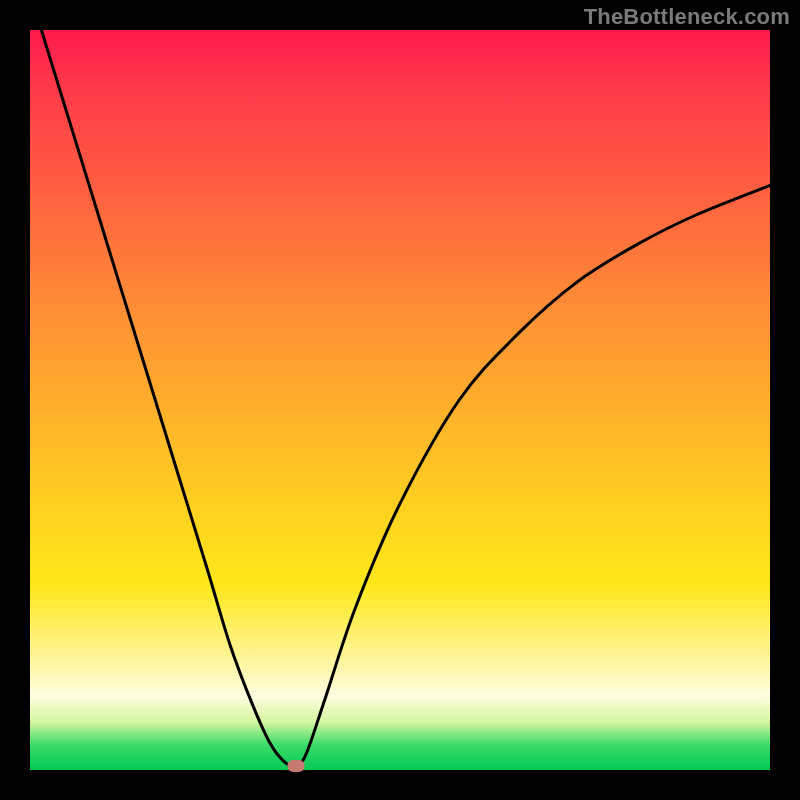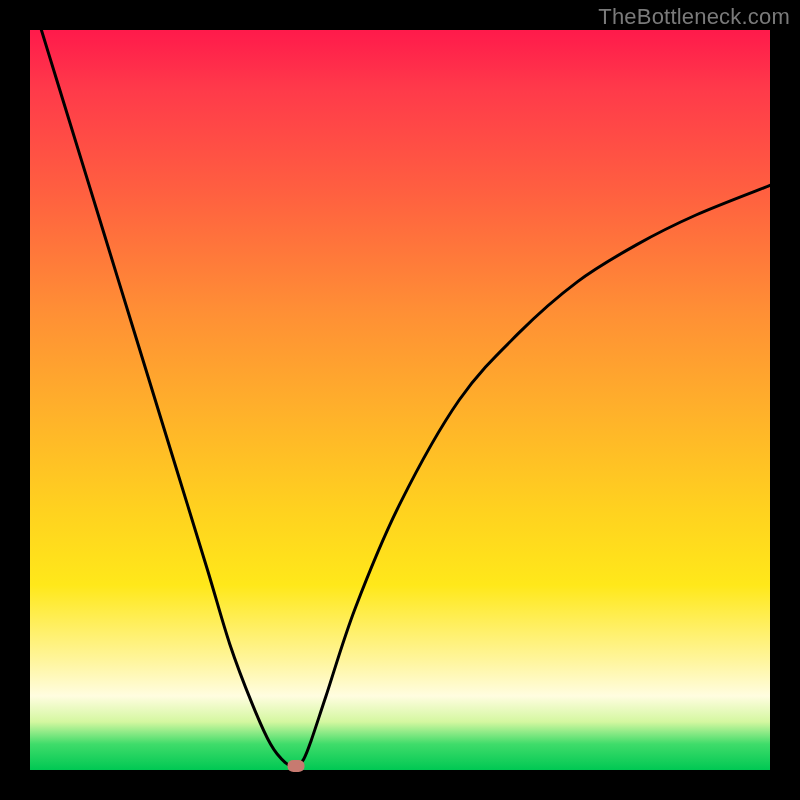--- a/index.html
+++ b/index.html
@@ -41,21 +41,21 @@
       #3fdc6a 96.5%,
       #00c853 100%
     );
   }
   .watermark {
     position: absolute;
     top: 4px;
     right: 10px;
     color: #7a7a7a;
     font-size: 22px;
-    font-weight: 400;
+    font-weight: 700;
     letter-spacing: 0.2px;
     user-select: none;
   }
   svg.curve {
     position: absolute;
     left: 0;
     top: 0;
     width: 740px;
     height: 740px;
   }

